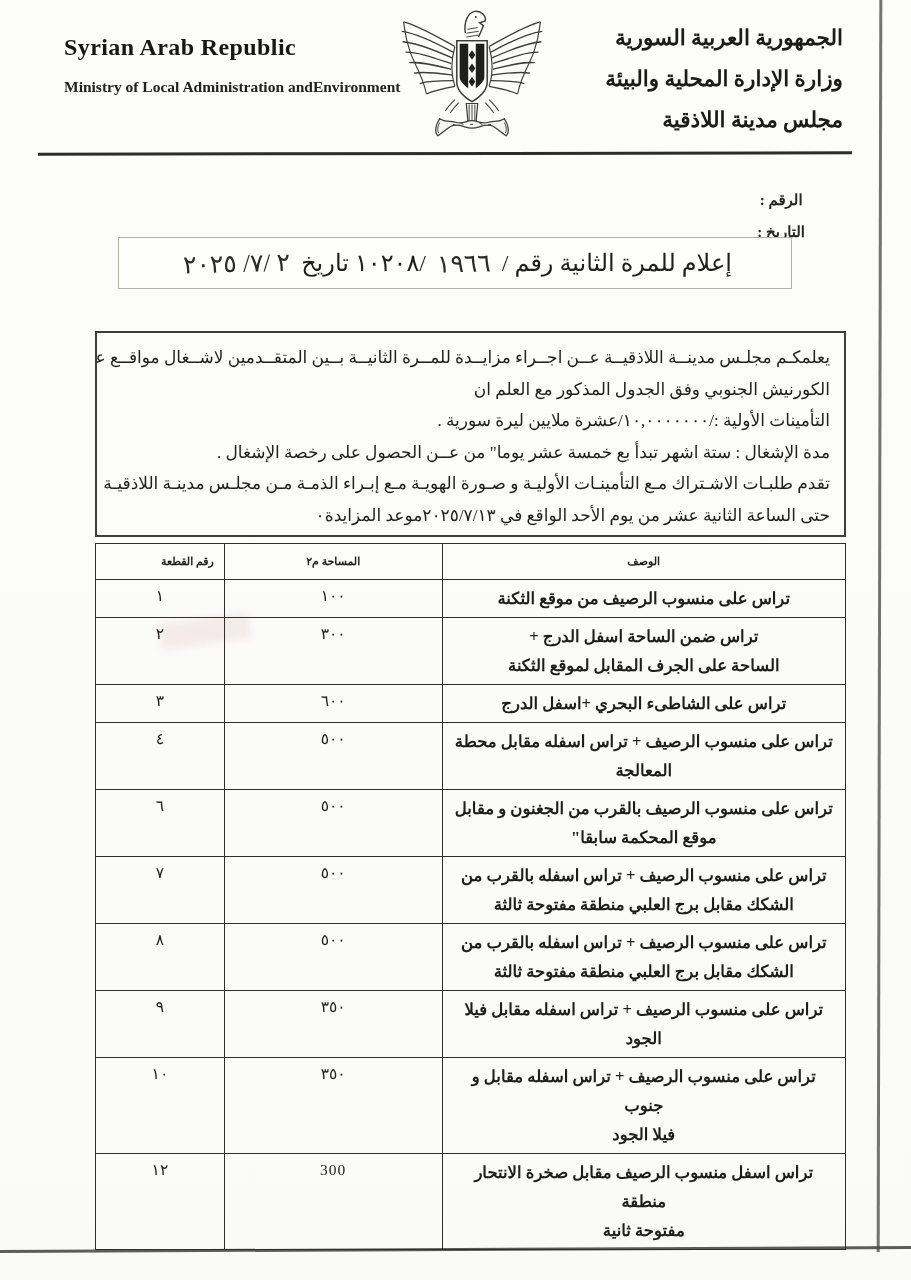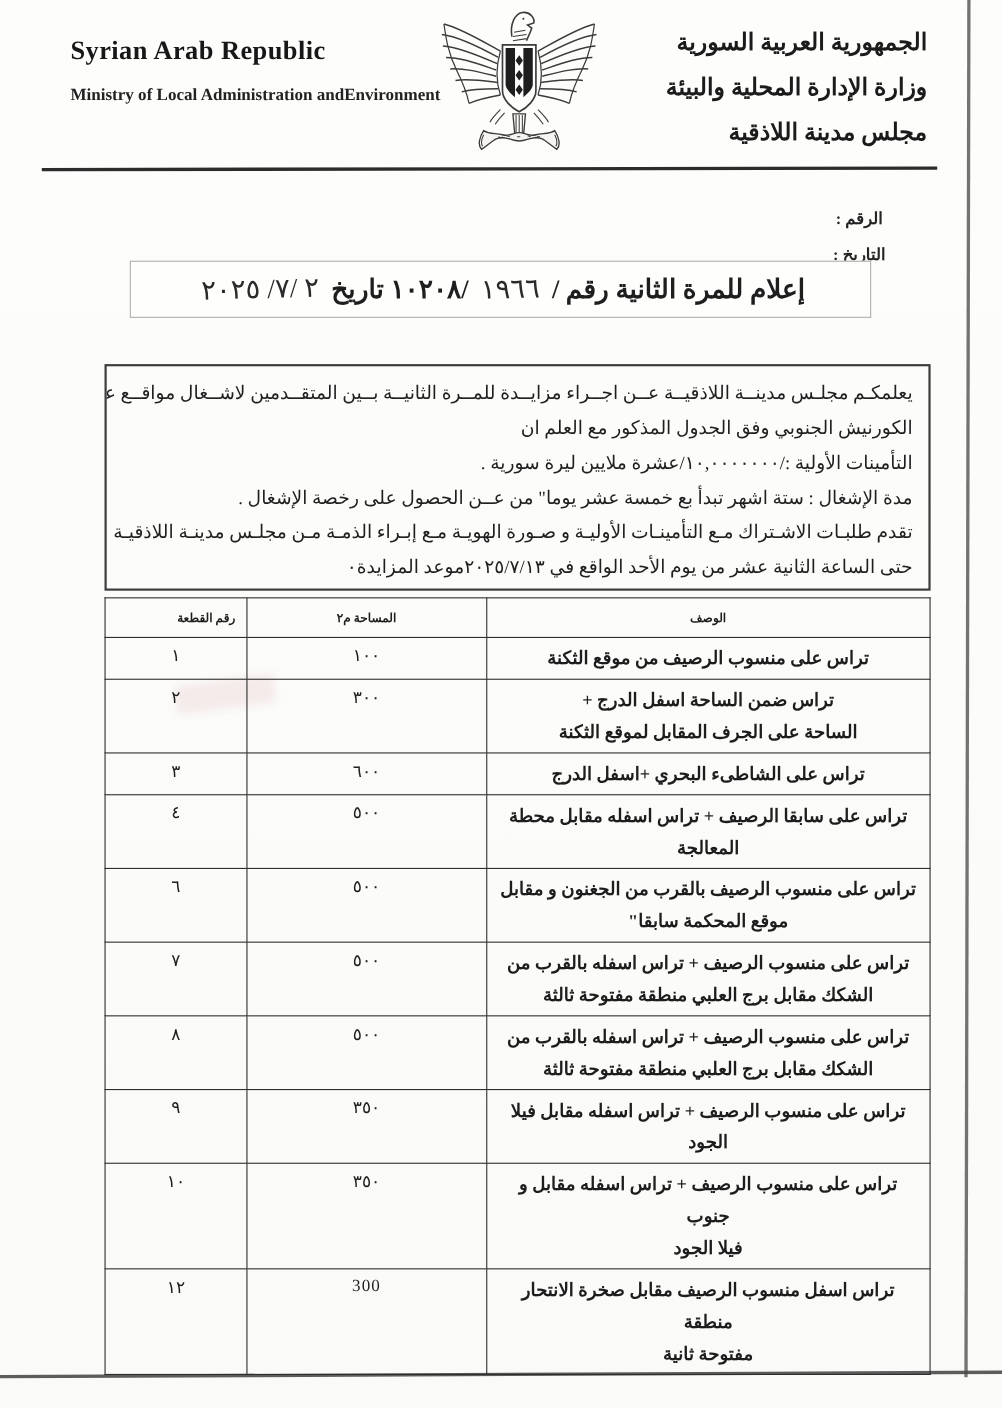--- a/index.html
+++ b/index.html
@@ -18,21 +18,21 @@
   .hdr-ar{position:absolute;right:68px;top:18px;text-align:right;direction:rtl;
           font-family:"Liberation Serif","DejaVu Serif",serif;}
   .hdr-ar div{font-size:21.5px;line-height:41px;color:#1b1b1b;font-weight:600;}
   .hrule{position:absolute;left:38px;top:152px;width:814px;height:3px;background:#2c2c2c;transform:rotate(-0.1deg);}
   
   .meta{position:absolute;right:106px;top:184px;text-align:right;direction:rtl;}
   .meta div{font-size:15px;font-weight:bold;line-height:32px;color:#242424;text-align:center;}
   
   .title-box{position:absolute;left:118px;top:237px;width:672px;height:50px;border:1px solid #b3b0aa;
              background:#fefefd;direction:rtl;display:flex;align-items:center;justify-content:center;}
-  .t-print{font-size:24px;font-weight:bold;color:#1e1e1e;margin:0 3px;white-space:nowrap;}
+  .t-print{font-size:24px;font-weight:normal;color:#1e1e1e;margin:0 3px;white-space:nowrap;}
   .t-hand{font-size:25px;color:#2a2a2a;margin:0 8px;letter-spacing:3px;transform:rotate(-1.5deg);white-space:nowrap;}
   
   .notice-box{position:absolute;left:95px;top:331px;width:751px;height:206px;border:2px solid #3d3d3d;
               box-sizing:border-box;direction:rtl;padding:9px 14px 6px 10px;overflow:hidden;}
   .notice-box .nline{font-size:17px;line-height:31.5px;color:#1f1f1f;text-align:right;white-space:nowrap;}
   
   table.plots{position:absolute;left:95px;top:543px;width:751px;border-collapse:collapse;direction:rtl;
               font-family:"Liberation Serif","DejaVu Serif",serif;}
   table.plots th,table.plots td{border:1.6px solid #2e2e2e;vertical-align:top;color:#1d1d1d;}
   table.plots th{height:33px;font-size:11px;font-weight:bold;vertical-align:middle;}
@@ -164,21 +164,21 @@
         </tr>
         <tr>
           <td class="c-desc">
             <div>تراس على الشاطىء البحري +اسفل الدرج</div>
           </td>
           <td class="c-area">٦٠٠</td>
           <td class="c-plot">٣</td>
         </tr>
         <tr>
           <td class="c-desc">
-            <div>تراس على سابقا الرصيف + تراس اسفله مقابل محطة</div>
+            <div>تراس على منسوب الرصيف + تراس اسفله مقابل محطة</div>
             <div>المعالجة</div>
           </td>
           <td class="c-area">٥٠٠</td>
           <td class="c-plot">٤</td>
         </tr>
         <tr>
           <td class="c-desc">
             <div>تراس على منسوب الرصيف بالقرب من الجغنون و مقابل</div>
             <div>موقع المحكمة سابقا"</div>
           </td>

